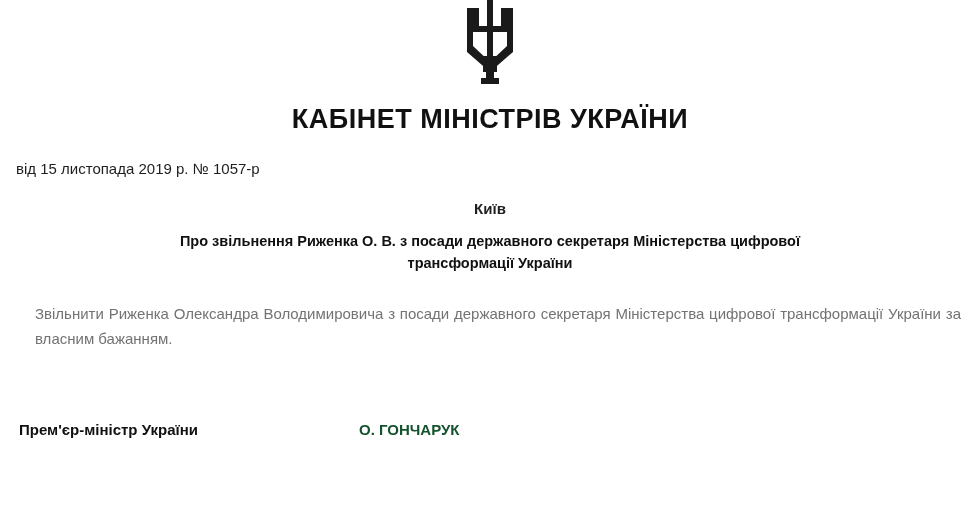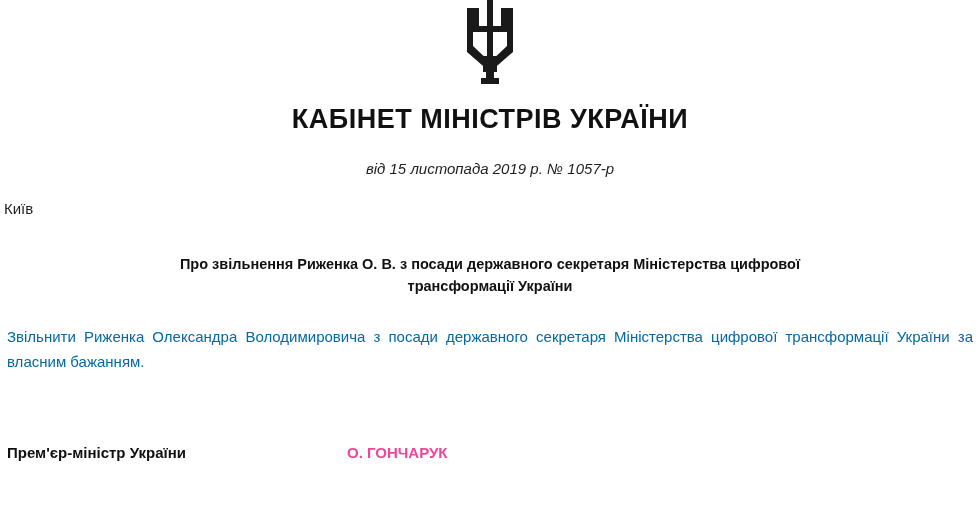--- a/index.html
+++ b/index.html
@@ -11,21 +11,21 @@
     width: 980px;
     height: 514px;
     font-family: "Liberation Sans", sans-serif;
     color: #1a1a1a;
     overflow: hidden;
   }
   .page {
     width: 980px;
     height: 360px;
     box-sizing: border-box;
-    padding: 0 4px;
+    padding: 0 16px;
     position: relative;
   }
   .emblem-wrap {
     display: flex;
     justify-content: center;
     align-items: flex-start;
     padding-top: 0px;
     height: 86px;
   }
   .emblem-wrap svg {
@@ -41,66 +41,66 @@
   }
   .doc-type {
     text-align: center;
     font-size: 16px;
     font-weight: bold;
     letter-spacing: 0.8px;
     color: #111111;
     margin-top: 26px;
   }
   .doc-meta {
+    font-size: 15px;
+    color: #1f1f1f;
+    margin-top: 25px;
+  }
+  .doc-city {
     text-align: center;
     font-size: 15px;
     color: #1f1f1f;
-    margin-top: 25px;
-    font-style: italic;
-  }
-  .doc-city {
-    text-align: left;
-    font-size: 15px;
-    color: #1f1f1f;
     margin-top: 23px;
+    font-weight: bold;
   }
   .doc-subject {
     text-align: center;
     font-size: 14.5px;
     font-weight: bold;
     line-height: 1.55;
     color: #111111;
-    margin: 36px auto 0 auto;
+    margin: 13px auto 0 auto;
     max-width: 700px;
   }
   .doc-body {
     font-size: 15px;
     line-height: 1.68;
     text-align: justify;
     text-justify: inter-word;
-    color: #0369a1;
+    color: #737373;
     margin-top: 26px;
     padding: 0 3px;
+    margin-left: 16px;
   }
   .signature {
     display: flex;
     align-items: flex-start;
     margin-top: 70px;
     padding: 0 3px;
   }
   .sig-title {
     font-size: 15px;
     font-weight: bold;
     color: #111111;
     width: 340px;
   }
   .sig-name {
     font-size: 15px;
     font-weight: bold;
-    color: #ec4899;
+    color: #14532d;
   }
 </style>
 </head>
 <body>
 
 <div class="page">
 
   <div class="emblem-wrap">
     <svg width="62" height="86" viewBox="0 0 62 86">
       <g fill="#1a1a1a">

